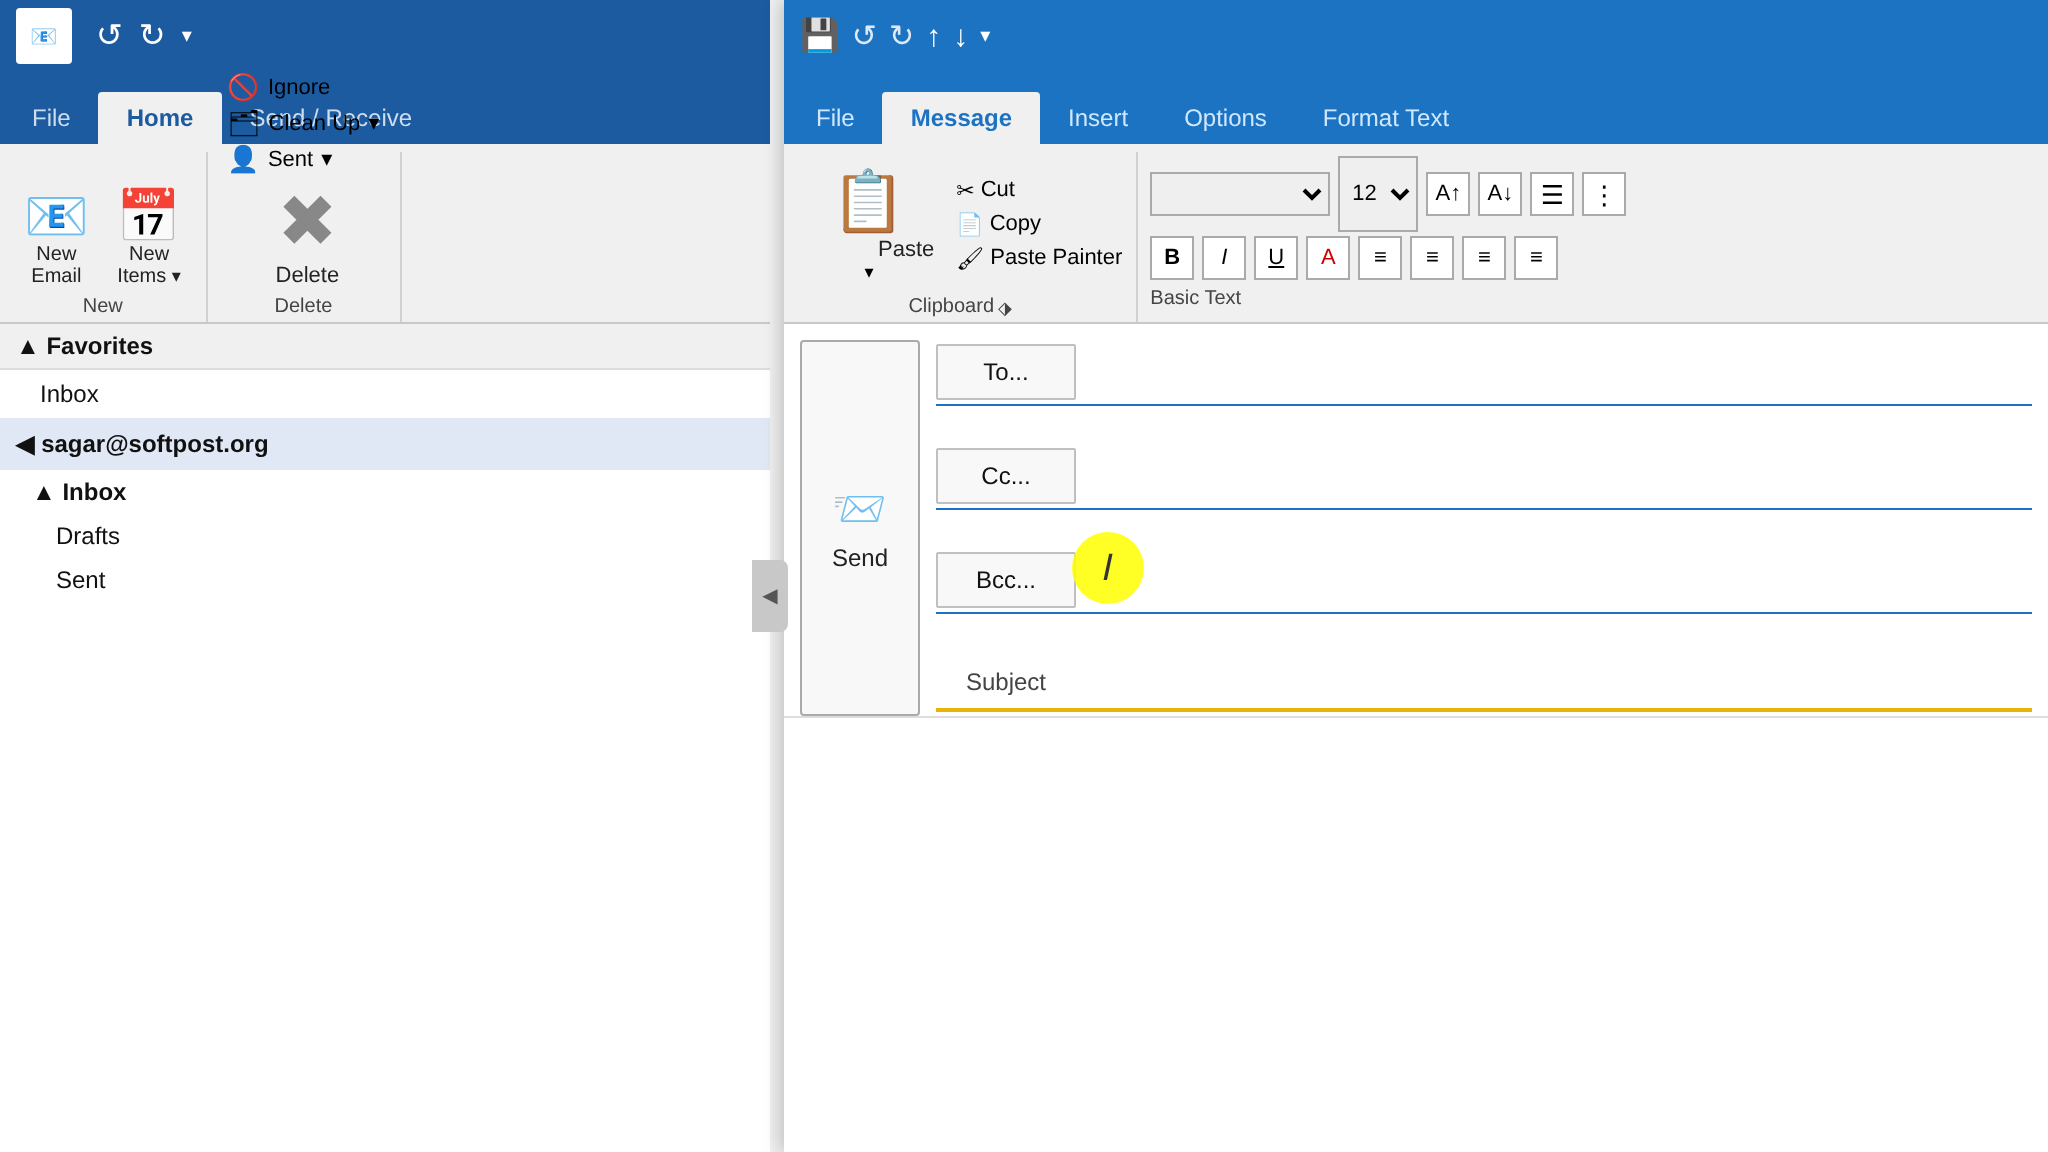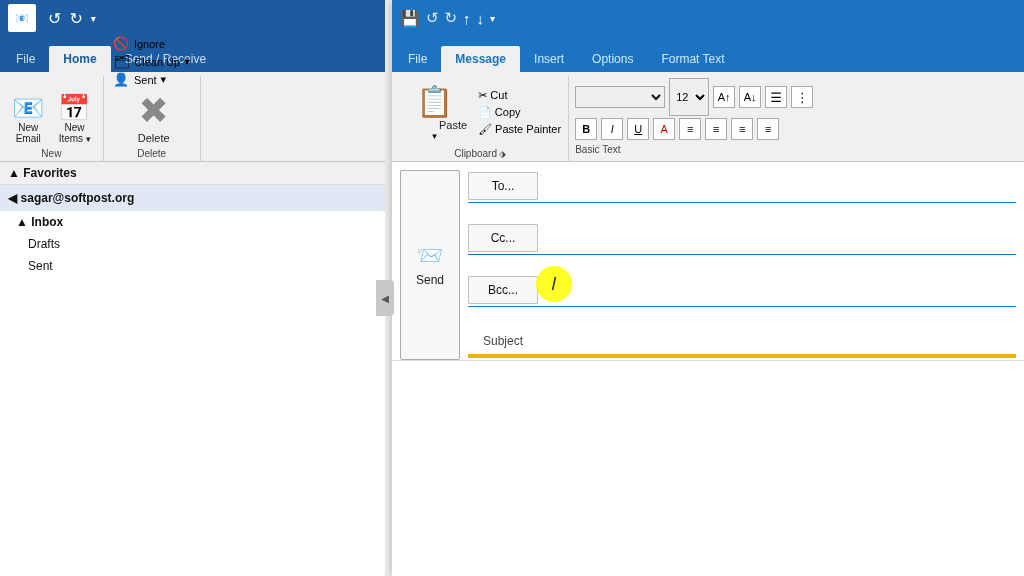--- a/index.html
+++ b/index.html
@@ -447,21 +447,21 @@
       border: none;
       outline: none;
       font-size: 12px;
       padding: 4px 2px;
       background: transparent;
     }
 
     .subject-row {
       display: flex;
       align-items: center;
-      border-bottom: 4px solid #eab308;
+      border-bottom: 2px solid #eab308;
       margin: 2px 0;
     }
     .subject-label {
       min-width: 70px;
       padding: 6px 8px;
       font-size: 12px;
       color: #444;
       text-align: center;
     }
     .subject-input {
@@ -551,20 +551,21 @@
           <span class="icon">✖</span>
           <span class="label">Delete</span>
         </div>
       </div>
       <div class="group-label">Delete</div>
     </div>
   </div>
 
   <div class="sidebar">
     <div class="favorites-header">▲ Favorites</div>
+    <div class="sidebar-item">Inbox</div>
     <div class="account-header">◀ sagar@softpost.org</div>
     <div class="inbox-header">▲ Inbox</div>
     <div class="inbox-sub">Drafts</div>
     <div class="inbox-sub">Sent</div>
   </div>
 </div>
 
 <div class="collapse-handle">◀</div>
 
 <div class="right-panel">

